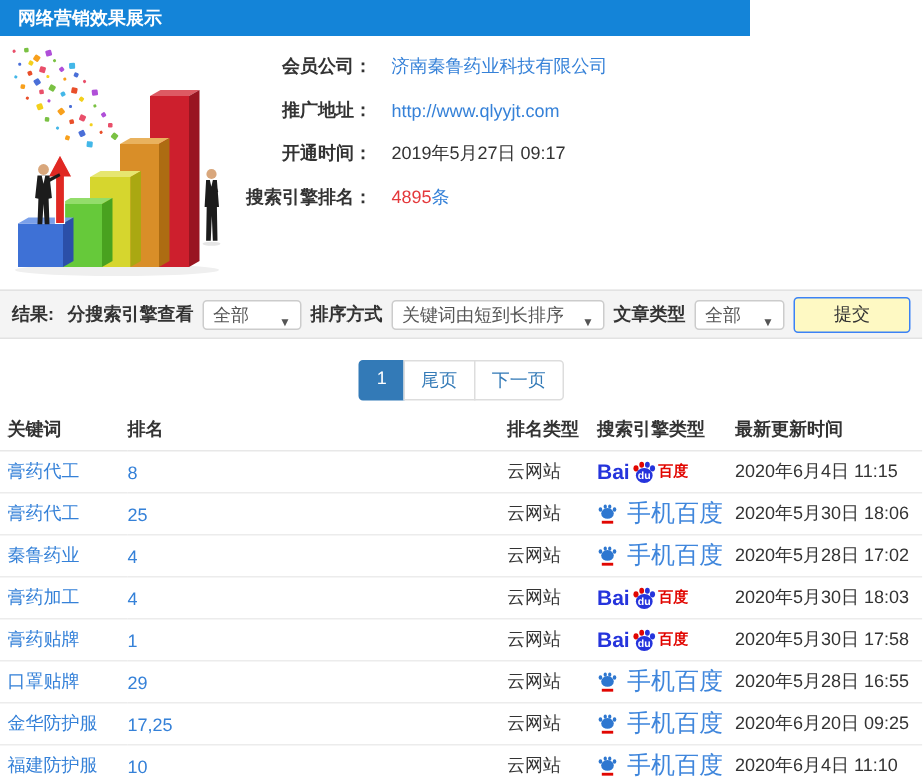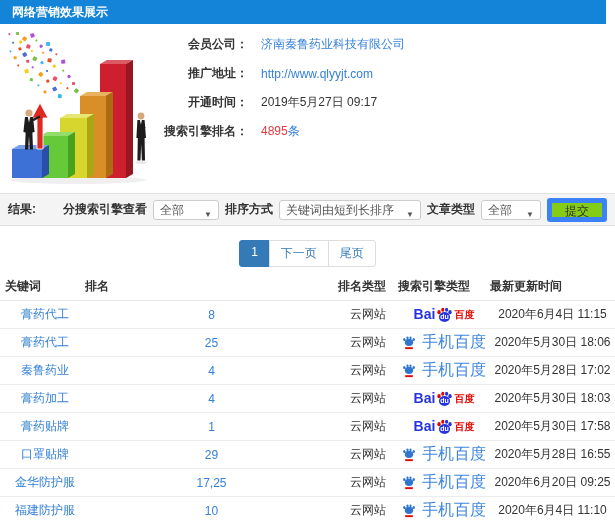--- a/index.html
+++ b/index.html
@@ -1,20 +1,20 @@
 <!DOCTYPE html>
 <html><head>
 <meta charset="utf-8">
 <style>
   html,body{margin:0;padding:0;background:#fff;}
   body{width:615px;height:520px;font-family:"Liberation Sans","DejaVu Sans",sans-serif;}
   .page{position:relative;width:615px;height:520px;overflow:hidden;background:#fff;}
 
   
-  .titlebar{position:absolute;top:0;left:0;width:606px;height:24px;background:#1484d8;
+  .titlebar{position:absolute;top:0;left:0;width:500px;height:24px;background:#1484d8;
     color:#fff;font-size:12px;font-weight:bold;line-height:24px;padding-left:12px;box-sizing:border-box;}
 
   
   .illu{position:absolute;top:26px;left:0;width:170px;height:160px;}
 
   
   .info{position:absolute;top:30px;left:156px;}
   .info-row{display:flex;align-items:center;height:29px;font-size:12px;}
   .info-label{width:92px;text-align:right;font-weight:bold;color:#333;}
   .info-value{margin-left:13px;}
@@ -30,37 +30,37 @@
   .result-label{font-weight:bold;}
   .fgroup{margin-left:auto;display:flex;align-items:center;gap:6px;}
   .flabel{font-weight:bold;white-space:nowrap;}
   .fselect{display:flex;align-items:flex-end;justify-content:space-between;background:#fff;
     border:1px solid #ccc;border-radius:3px;height:20px;padding:0 6px;color:#555;cursor:pointer;
     box-sizing:border-box;white-space:nowrap;}
   .fselect .caret{font-size:8px;color:#555;margin-left:7px;}
   .sel-engine{width:66px;}
   .sel-sort{width:142px;}
   .sel-article{width:60px;}
-  .submit-btn{background:#84cc16;border:5px solid #3b82f6;border-radius:3px;height:24px;padding:0 13px;
+  .submit-btn{background:#fef9c3;border:1px solid #3b82f6;border-radius:3px;height:24px;padding:0 26px;
     font-size:12px;color:#333;cursor:pointer;font-family:inherit;}
 
   
   .pagination{position:absolute;top:240px;left:0;width:615px;display:flex;justify-content:center;}
   .page-item{font-size:12px;color:#337ab7;background:#fff;border:1px solid #ddd;
     padding:4px 11px;margin-left:-1px;cursor:pointer;text-decoration:none;}
   .page-item:first-child{border-radius:3px 0 0 3px;margin-left:0;}
   .page-item:last-child{border-radius:0 3px 3px 0;}
   .page-item.active{background:#337ab7;border-color:#337ab7;color:#fff;}
 
   
   .tablewrap{position:absolute;top:272px;left:0;width:615px;}
   table.kw{border-collapse:collapse;width:615px;table-layout:fixed;font-size:12px;}
   table.kw th{font-weight:bold;color:#333;text-align:left;height:28px;padding:0;
     border-bottom:1px solid #e8e8e8;vertical-align:middle;}
-  table.kw td{height:27px;padding:0;color:#333;vertical-align:middle;border-bottom:1px solid #ececec;text-align:center;}
+  table.kw td{height:27px;padding:0;color:#333;vertical-align:middle;border-bottom:1px solid #ececec;}
   .c1{padding-left:5px !important;}
   a.cell-link{color:#3581d8;text-decoration:none;cursor:pointer;}
 
   
   .bd-logo{display:inline-flex;align-items:center;height:17px;line-height:17px;}
   .bd-bai{color:#2534dc;font-size:14px;font-weight:bold;}
   .bd-cn{color:#e10601;font-size:10px;font-weight:bold;margin-left:1px;}
   .bd-paw{margin-left:1px;display:block;}
 
   
@@ -206,22 +206,22 @@
       <div class="fselect sel-article">
         <span>全部</span>
         <span class="caret">▼</span>
       </div>
       <button class="submit-btn">提交</button>
     </div>
   </div>
 
   <div class="pagination">
     <a class="page-item active">1</a>
+    <a class="page-item">尾页</a>
     <a class="page-item">下一页</a>
-    <a class="page-item">尾页</a>
   </div>
 
   <div class="tablewrap">
     <table class="kw">
       <colgroup>
           <col style="width:85px">
           <col style="width:253px">
           <col style="width:60px">
           <col style="width:92px">
           <col style="width:125px">

